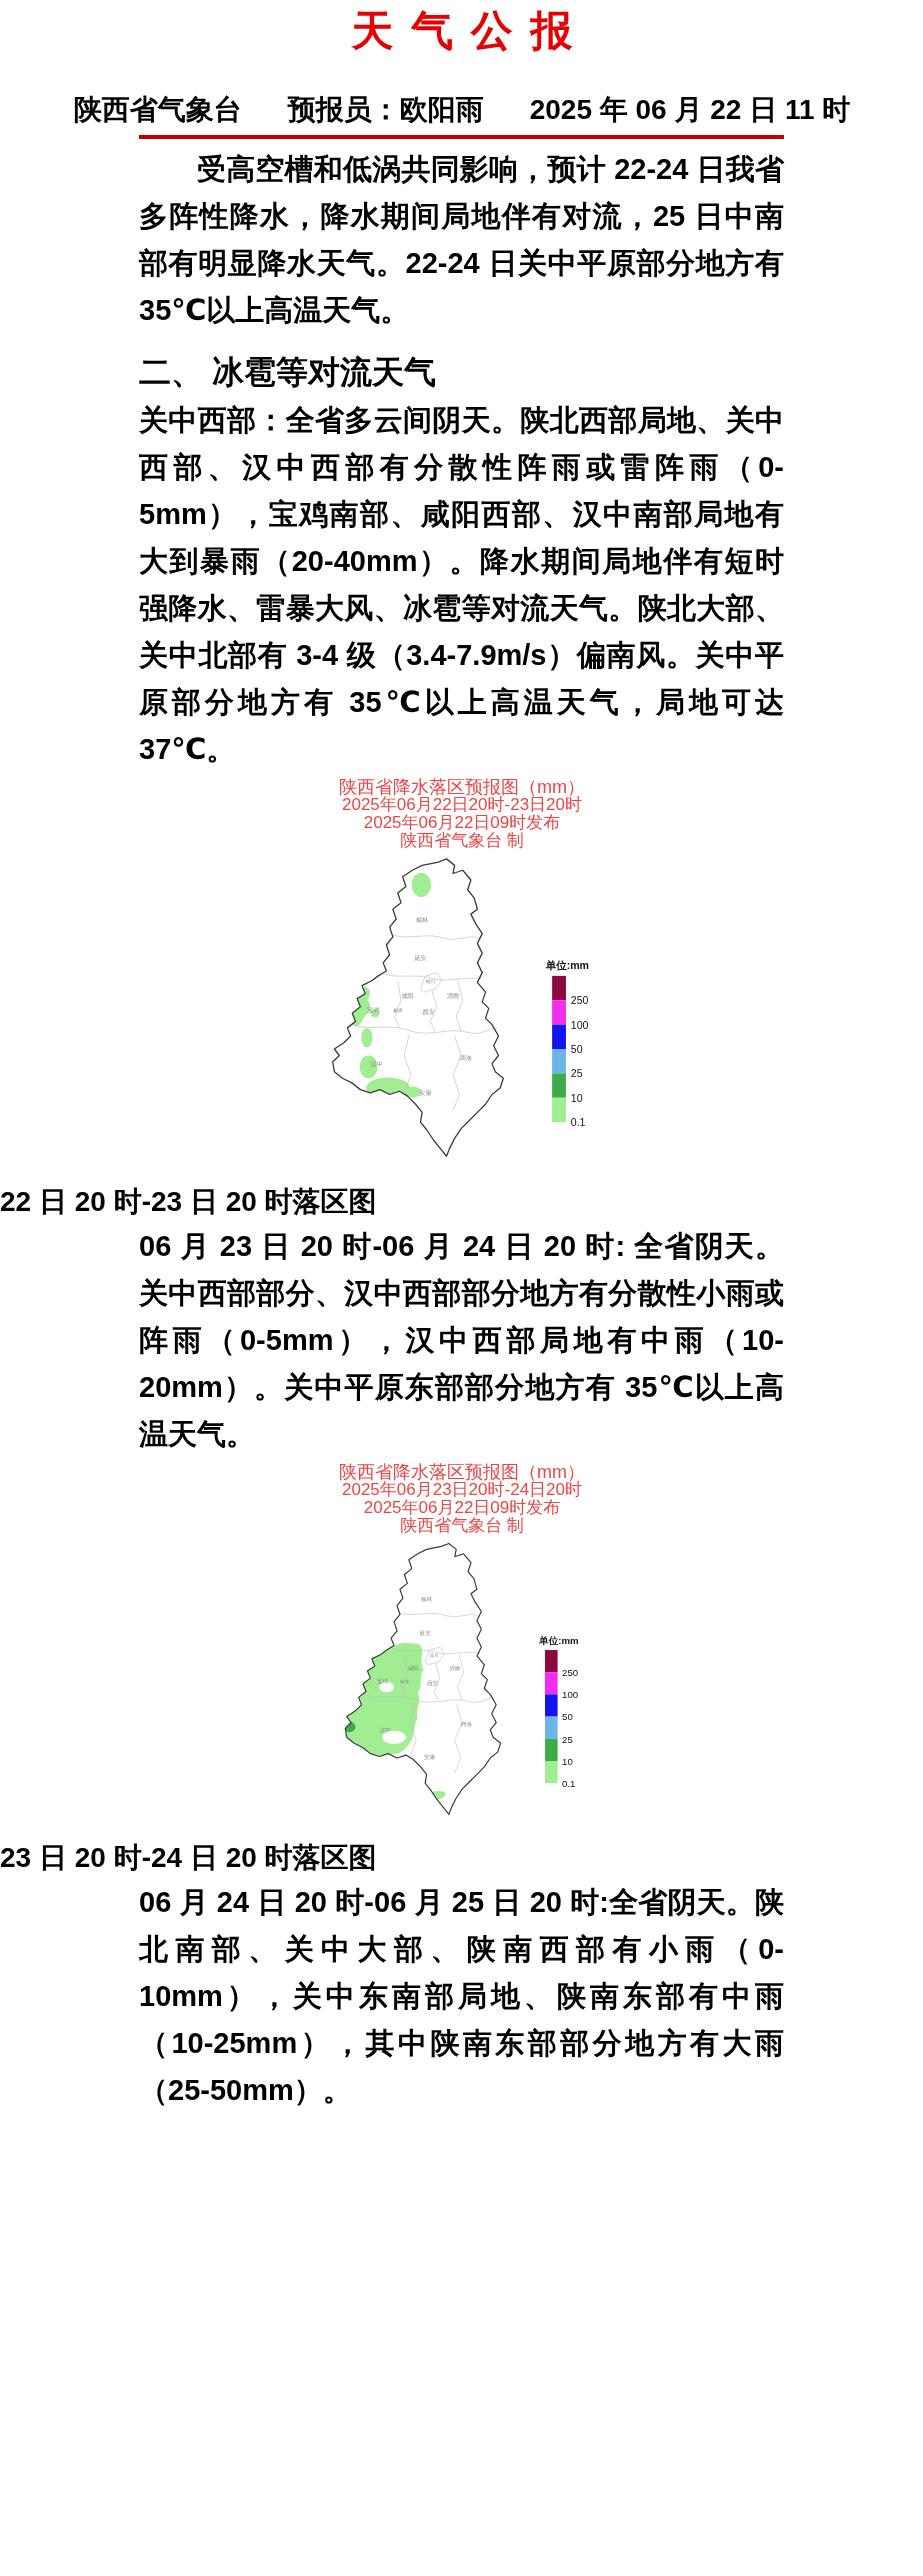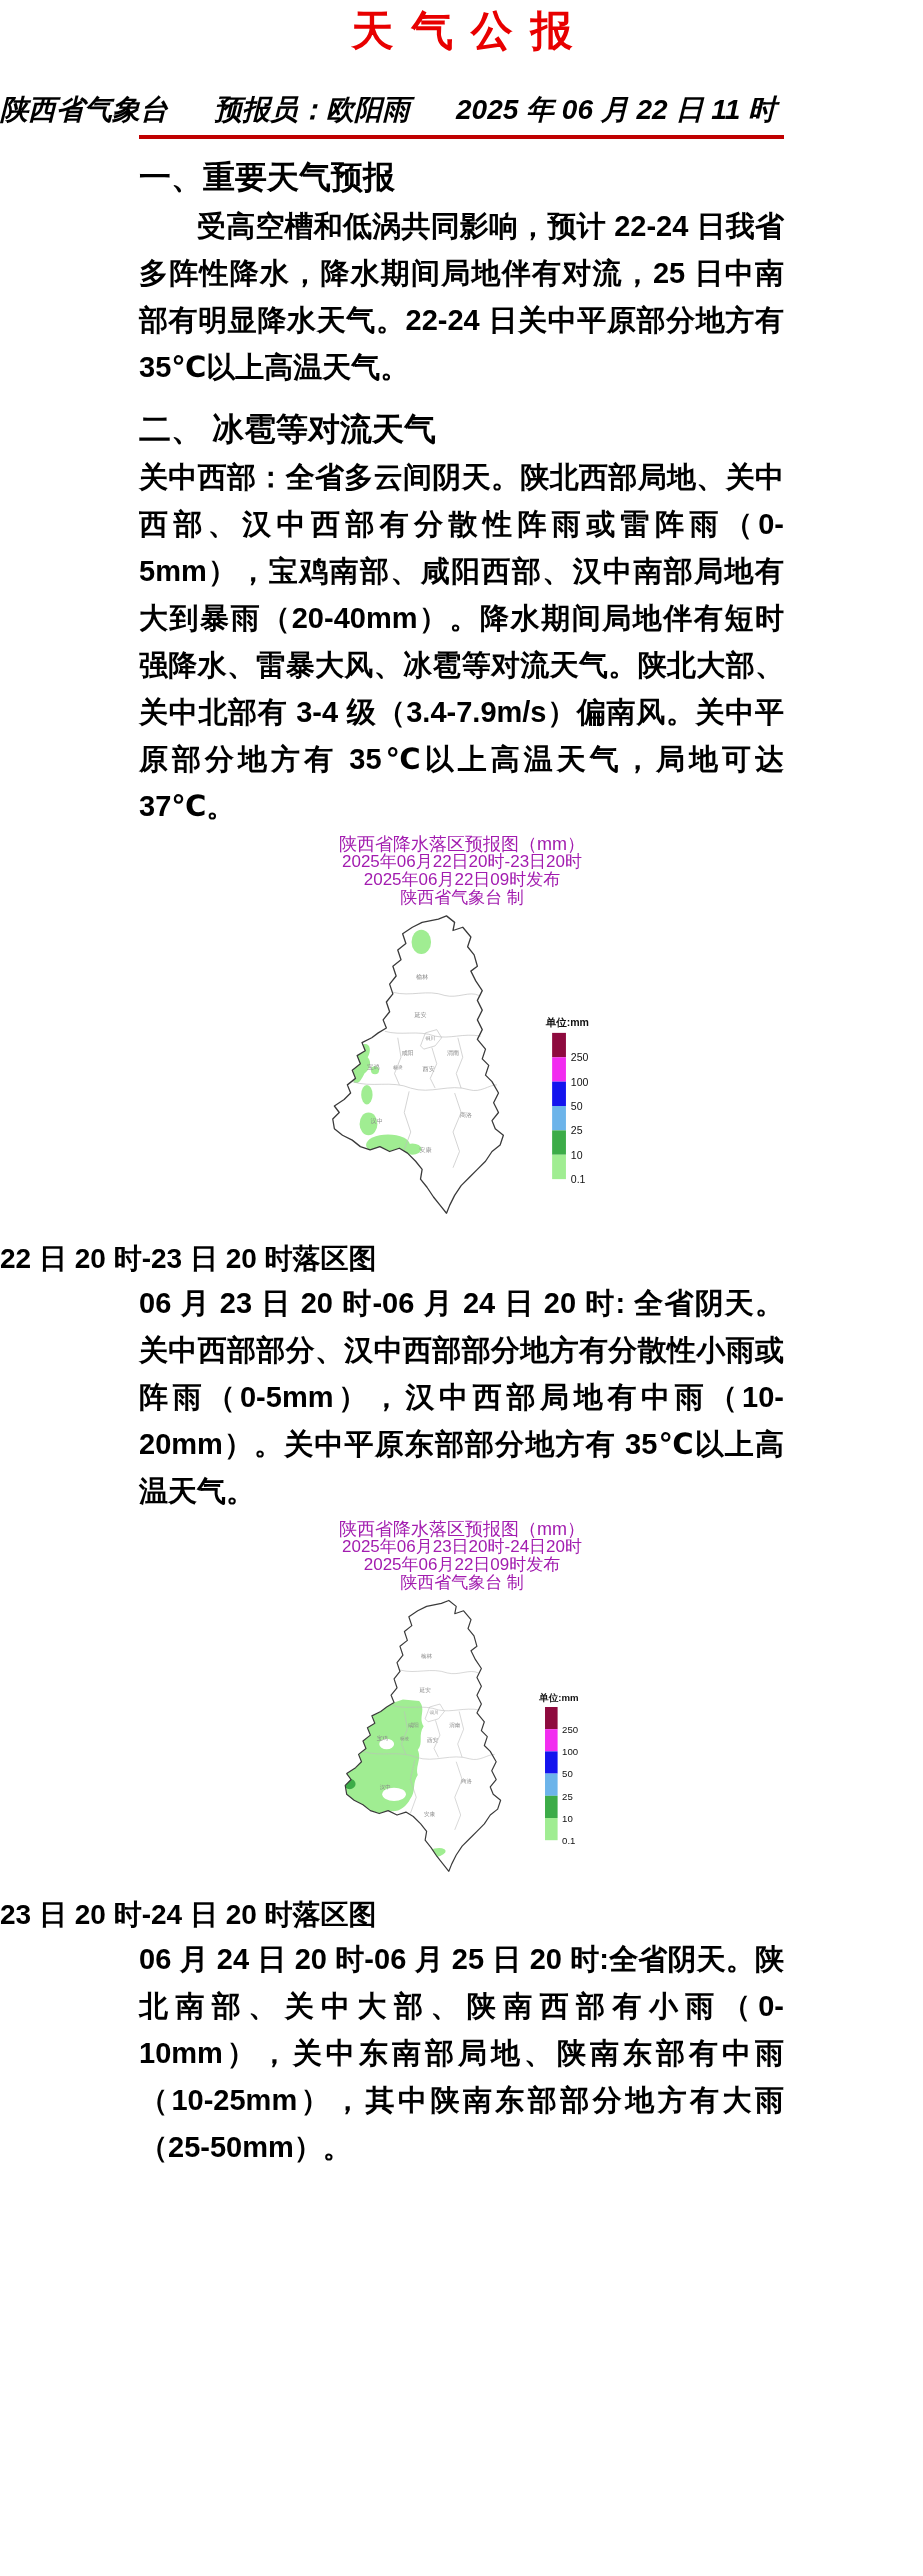--- a/index.html
+++ b/index.html
@@ -8,36 +8,36 @@
     overflow:hidden;color:#000;
     font-family:"Liberation Sans","DejaVu Sans",sans-serif;
   }
   .content{margin:0 139px;width:645px;}
   .doc-title{
     margin:3.4px 0 0;text-align:center;
     font-size:42px;line-height:1.32;font-weight:900;
     letter-spacing:.42em;text-indent:.42em;
   }
   .meta-line{
-    margin-top:32.5px;display:flex;align-items:baseline;gap:46px;
-    font-size:28px;font-weight:700;white-space:nowrap;font-style:italic;
+    margin-top:32.5px;display:flex;justify-content:center;align-items:baseline;gap:46px;
+    font-size:28px;font-weight:700;white-space:nowrap;
   }
   .head-rule{height:3.4px;margin-top:6px;}
   h2.sec{
     margin:19px 0 0;font-size:32px;line-height:38px;font-weight:800;
   }
   p.body{
     margin:6.8px 0 0;font-size:29px;line-height:47px;font-weight:600;
     text-align:justify;
   }
   p.body.first-indent{text-indent:2em;}
   p.body .lead{font-weight:800;}
   figure.mapfig{margin:5.1px 0 0;padding:0;}
   .map-head{
-    text-align:center;font-size:17px;line-height:18px;color:#a21caf;font-weight:500;
+    text-align:center;font-size:17px;line-height:18px;color:#ef4444;font-weight:500;
   }
   .map-head .mh1{font-size:18px;}
   .map-wrap{display:flex;justify-content:center;margin-top:3.4px;margin-left:20px;}
   figcaption.map-cap{
     text-align:left;font-size:28px;font-weight:800;margin-top:6.8px;line-height:31px;
   }
   
   svg .prov-base{fill:#ffffff;}
   svg .prov-line{fill:none;stroke:#3a3a3a;stroke-width:1.6;stroke-linejoin:round;}
   svg .inner{fill:none;stroke:#bdbdbd;stroke-width:.8;stroke-linejoin:round;}
@@ -54,21 +54,20 @@
   <h1 class="doc-title" style="color: rgb(232, 0, 0);">天气公报</h1>
 
   <div class="meta-line">
     <span>陕西省气象台</span>
     <span>预报员：欧阳雨</span>
     <span>2025 年 06 月 22 日 11 时</span>
   </div>
   <div class="content">
     <div class="head-rule" style="background: rgb(192, 0, 0);"></div>
 
-    <h2 class="sec">一、重要天气预报</h2>
     <p class="body first-indent">受高空槽和低涡共同影响，预计 22-24 日我省多阵性降水，降水期间局地伴有对流，25 日中南部有明显降水天气。22-24 日关中平原部分地方有 35℃以上高温天气。</p>
 
     <h2 class="sec">二、 冰雹等对流天气</h2>
 
     <p class="body"><span class="lead">关中西部：</span><span>全省多云间阴天。陕北西部局地、关中西部、汉中西部有分散性阵雨或雷阵雨（0-5mm），宝鸡南部、咸阳西部、汉中南部局地有大到暴雨（20-40mm）。降水期间局地伴有短时强降水、雷暴大风、冰雹等对流天气。陕北大部、关中北部有 3-4 级（3.4-7.9m/s）偏南风。关中平原部分地方有 35℃以上高温天气，局地可达 37℃。</span></p>
 
 
   </div>
 
   <figure class="mapfig">

